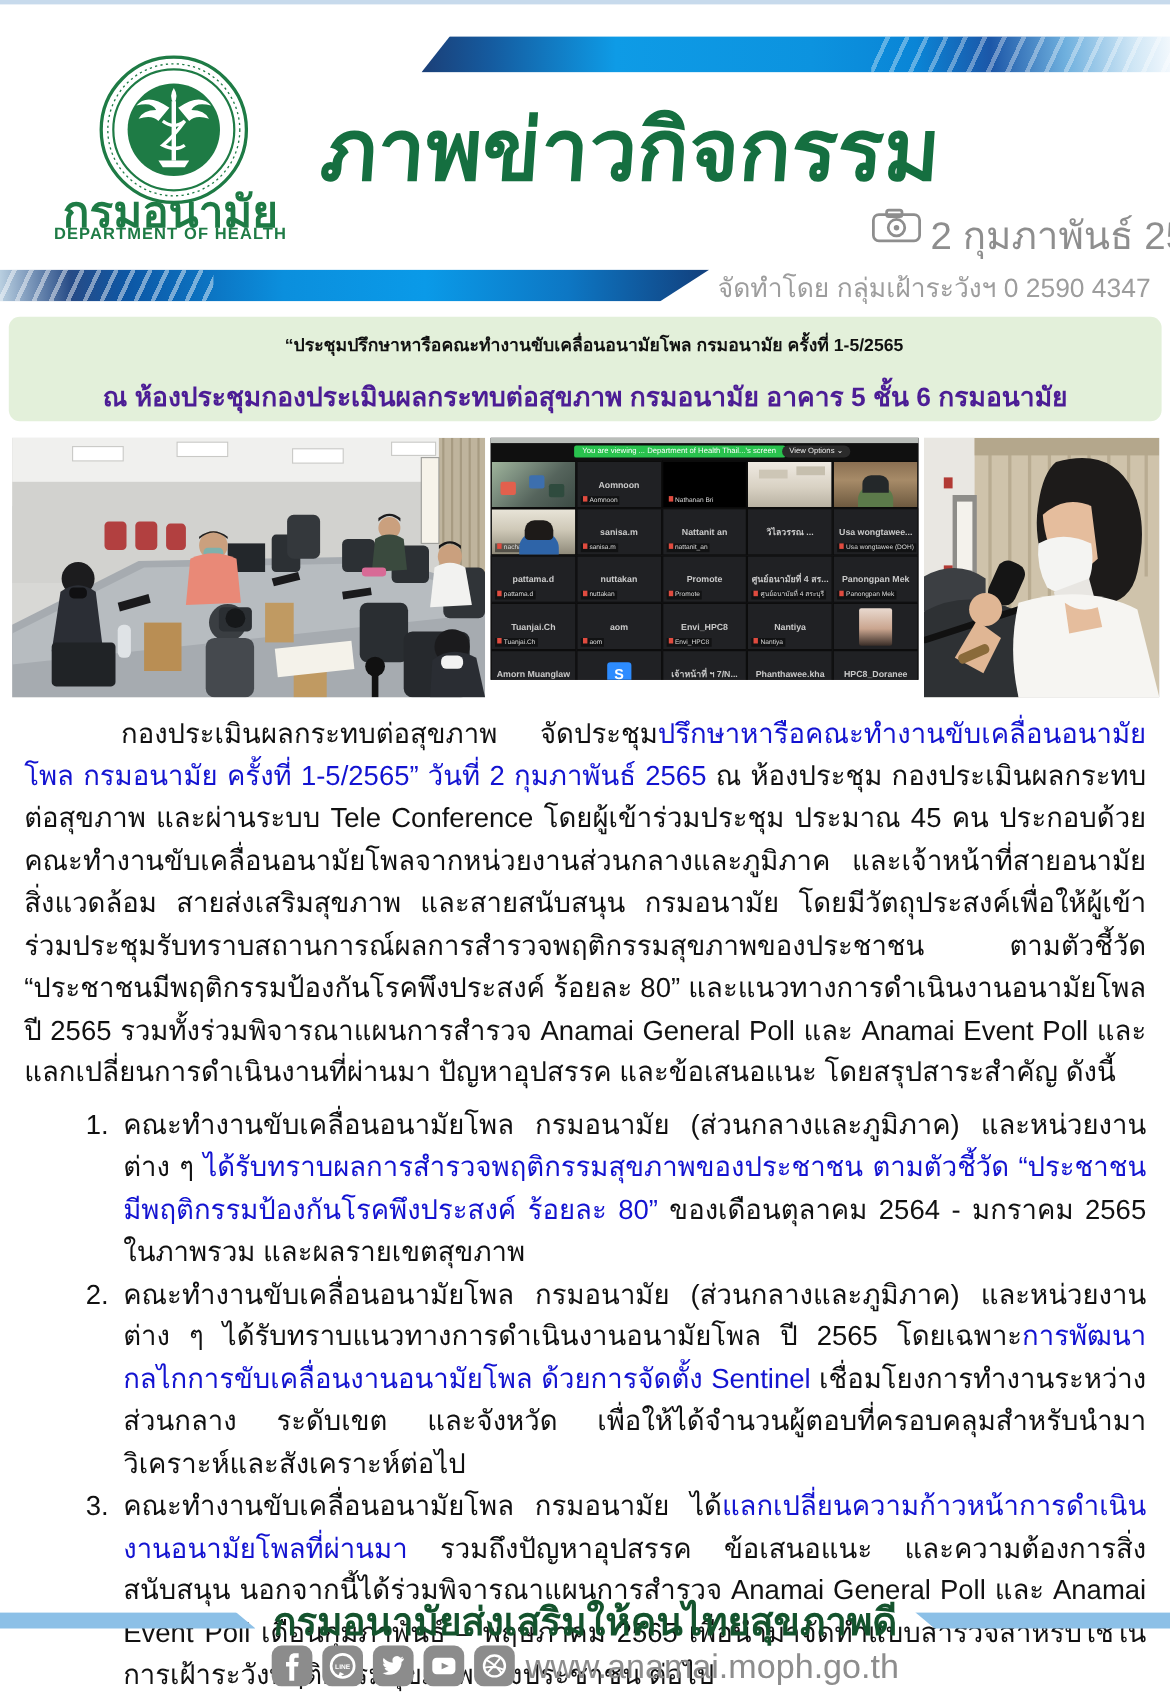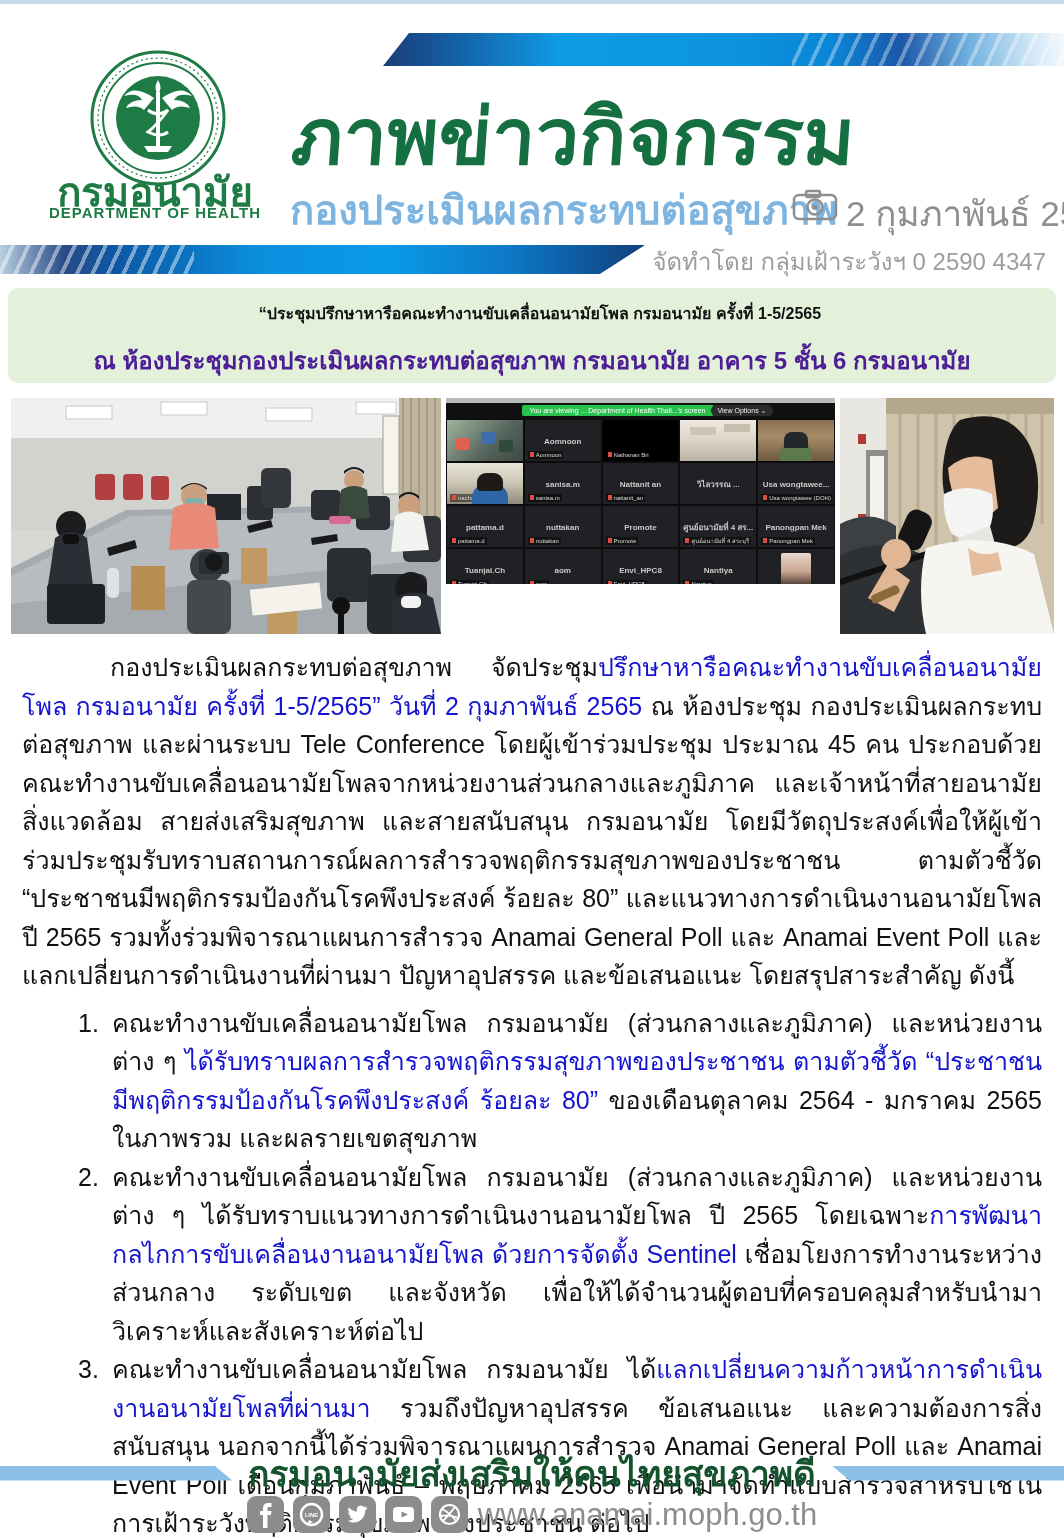--- a/index.html
+++ b/index.html
@@ -35,21 +35,21 @@
   
   .event-banner{position:absolute;top:288px;left:8px;width:1048px;height:95px;border-radius:10px;
     background:#e3f0da;text-align:center;}
   .event-banner .l1{margin-top:13px;font-size:16px;font-weight:bold;color:#111;padding-left:16px;}
   .event-banner .l2{margin-top:15px;font-size:24px;font-weight:bold;color:#4c1d95;}
 
   
   .photos{position:absolute;top:398px;left:11px;width:1043px;height:236px;display:flex;gap:5px;}
   .photo{position:relative;overflow:hidden;background:#ddd;}
   .photo1{width:430px;height:236px;}
-  .photo2{width:389px;height:186px;background:#111;}
+  .photo2{width:389px;height:220px;background:#111;}
   .photo3{width:214px;height:236px;}
 
   
   .conf-chrome{height:5px;background:#b9bdb9;}
   .conf-menubar{position:relative;height:16px;background:#101010;}
   .conf-banner{position:absolute;left:50%;transform:translateX(-62%);top:2px;height:11px;
     background:#29c24e;color:#fff;font-size:7px;line-height:11px;padding:0 8px;border-radius:2px;white-space:nowrap;}
   .conf-viewopts{position:absolute;left:68%;top:2px;height:11px;background:#2b2b2b;color:#eee;
     font-size:7px;line-height:11px;padding:0 7px;border-radius:6px;white-space:nowrap;}
   .conf-grid{display:grid;grid-template-columns:repeat(5,1fr);grid-auto-rows:43px;height:215px;}
@@ -123,21 +123,20 @@
       <path d="M-4,-20 q-20,-14 -30,-2 q14,-4 18,4 q-12,0 -16,8 q12,-4 18,2 Z" fill="#fff"></path>
       <path d="M4,-20 q20,-14 30,-2 q-14,-4 -18,4 q12,0 16,8 q-12,-4 -18,2 Z" fill="#fff"></path>
       <path d="M-10,-8 q10,8 20,0 q-10,14 -20,22 q12,6 20,0" fill="none" stroke="#fff" stroke-width="3"></path>
       <path d="M-14,28 h28 l-4,6 h-20 Z" fill="#fff"></path>
     </svg>
   </div>
   <div class="dept-th">กรมอนามัย</div>
   <div class="dept-en">DEPARTMENT OF HEALTH</div>
 
   <div class="main-title">ภาพข่าวกิจกรรม</div>
-  <div class="sub-title">กองประเมินผลกระทบต่อสุขภาพ</div>
 
   <div class="camera">
     <svg width="46" height="32" viewBox="0 0 46 32">
       <rect x="2" y="6" width="42" height="24" rx="5" fill="none" stroke="#8e8e8e" stroke-width="2.5"></rect>
       <rect x="14" y="2" width="14" height="6" rx="2" fill="none" stroke="#8e8e8e" stroke-width="2.5"></rect>
       <circle cx="23" cy="18" r="7.5" fill="none" stroke="#8e8e8e" stroke-width="2.5"></circle>
       <circle cx="23" cy="18" r="2.5" fill="#8e8e8e"></circle>
     </svg>
   </div>
   <div class="hdr-date">2 กุมภาพันธ์ 2565</div>

